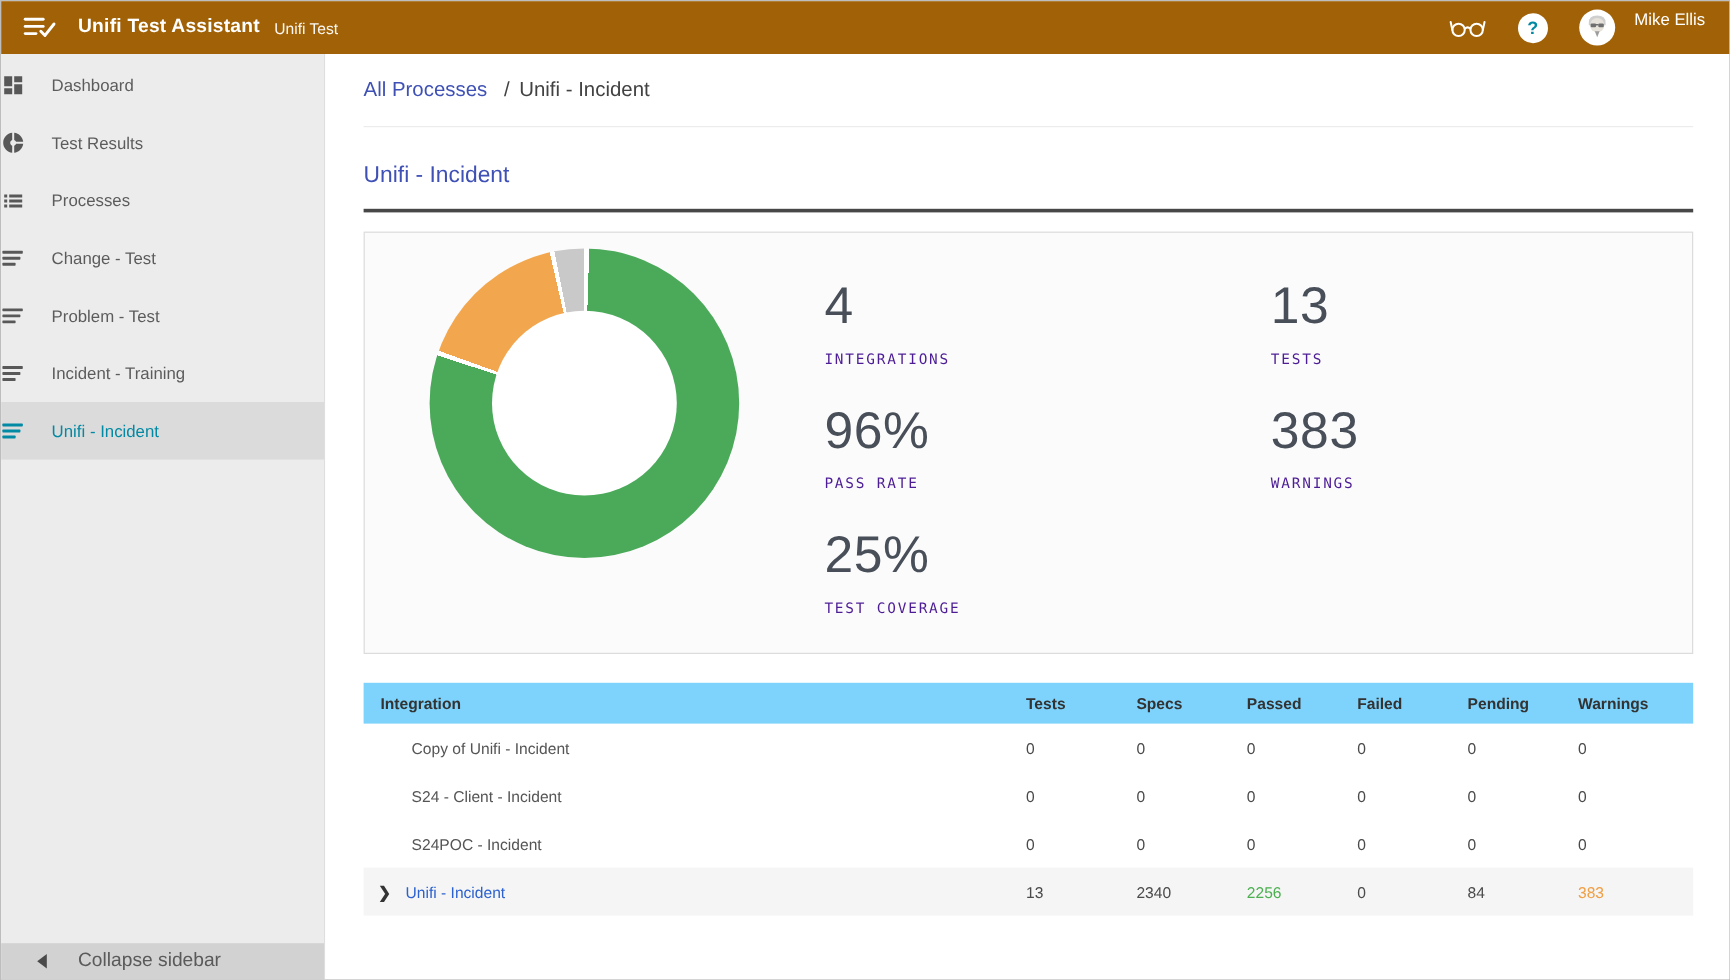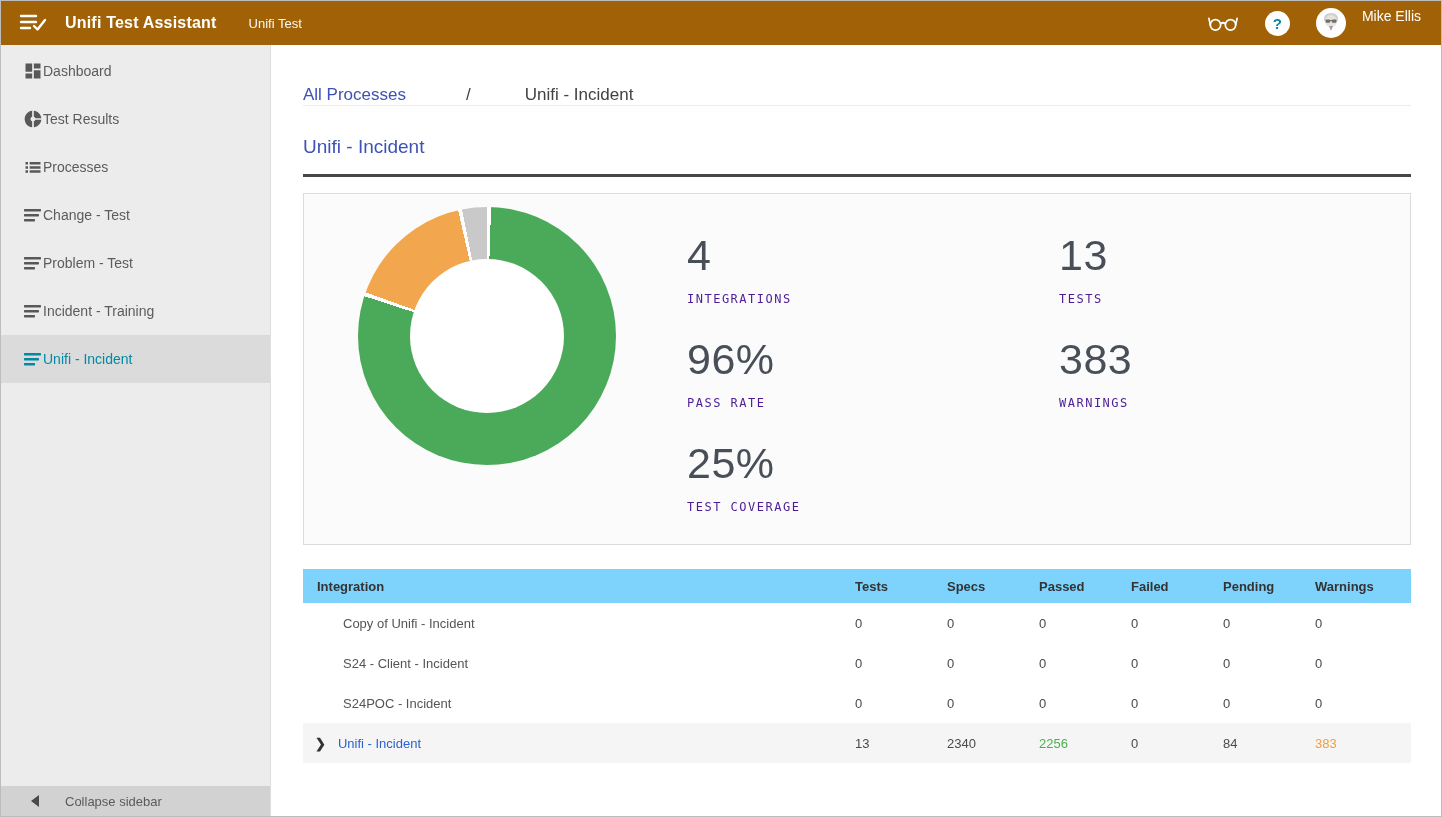--- a/index.html
+++ b/index.html
@@ -9,49 +9,49 @@
     background:#fff; color:#424242; overflow:hidden;
   }
   .frame { width:1442px; height:817px; border:1px solid #bdbdbd; display:grid;
     grid-template-rows:44px 1fr; grid-template-columns:270px 1fr; }
 
   
   .topbar { grid-column:1 / 3; background:#a16207; display:flex; align-items:center;
     color:#fff; padding:0 20px 0 18px; }
   .menu-btn { width:30px; height:24px; display:flex; align-items:center; cursor:pointer; }
   .app-title { font-size:16px; font-weight:bold; margin-left:16px; letter-spacing:.2px; }
-  .app-subtitle { font-size:13px; margin-left:32px; opacity:.95; }
+  .app-subtitle { font-size:13px; margin-left:12px; opacity:.95; }
   .topbar-right { margin-left:auto; display:flex; align-items:center; gap:26px; }
   .glasses { width:32px; height:22px; display:block; }
   .help-circle { width:25px; height:25px; border-radius:50%; background:#fff; color:#0289a3;
     display:flex; align-items:center; justify-content:center; font-weight:bold; font-size:15px; cursor:pointer; }
   .user-chip { display:flex; align-items:flex-start; gap:16px; cursor:pointer; }
   .avatar { width:30px; height:30px; border-radius:50%; background:#fff; display:flex;
     align-items:center; justify-content:center; overflow:hidden; }
   .user-name { font-size:14px; }
 
   
   .sidebar { background:#ececec; border-right:1px solid #dedede; display:flex; flex-direction:column; }
   .side-items { flex:1; padding-top:2px; }
-  .side-item { height:48px; display:flex; align-items:center; padding-left:22px; 
+  .side-item { height:48px; display:flex; align-items:center; gap:22px;
     cursor:pointer; color:#5c5c5c; font-size:14px; }
   .side-item svg { flex:0 0 20px; }
   .side-item.selected { background:#dbdbdb; }
   .side-item.selected .side-label { color:#0289a3; }
   .side-item.selected svg * { fill:#0289a3; }
   .collapse-bar { height:30px; background:#d2d2d2; display:flex; align-items:center;
     padding-left:30px; gap:26px; cursor:pointer; }
   .collapse-tri { width:0; height:0; border-top:6px solid transparent; border-bottom:6px solid transparent;
     border-right:8px solid #4a4a4a; }
-  .collapse-label { font-size:13px; color:#5a5a5a; }
+  .collapse-label { font-size:16px; color:#5a5a5a; }
 
   
   .main { background:#fff; padding:0 30px 0 32px; overflow:hidden; }
-  .breadcrumb-row { height:61px; display:flex; align-items:flex-end; border-bottom:1px solid #ececec;
-    font-size:17px;gap:46px; }
+  .breadcrumb-row { height:61px; display:flex; align-items:center; border-bottom:1px solid #ececec;
+    font-size:17px; }
   .crumb-link { color:#3f51b5; cursor:pointer; text-decoration:none; }
   .crumb-sep { margin:0 8px 0 14px; color:#424242; }
   .crumb-current { color:#424242; }
 
   .section-head { padding-top:30px; }
   .section-title { color:#3f51b5; font-size:19px; font-weight:normal; }
   .title-rule { height:3px; background:#474747; margin-top:16px; }
 
   
   .panel { margin-top:16px; height:352px; border:1px solid #dcdcdc; background:#fbfbfb; position:relative; }

